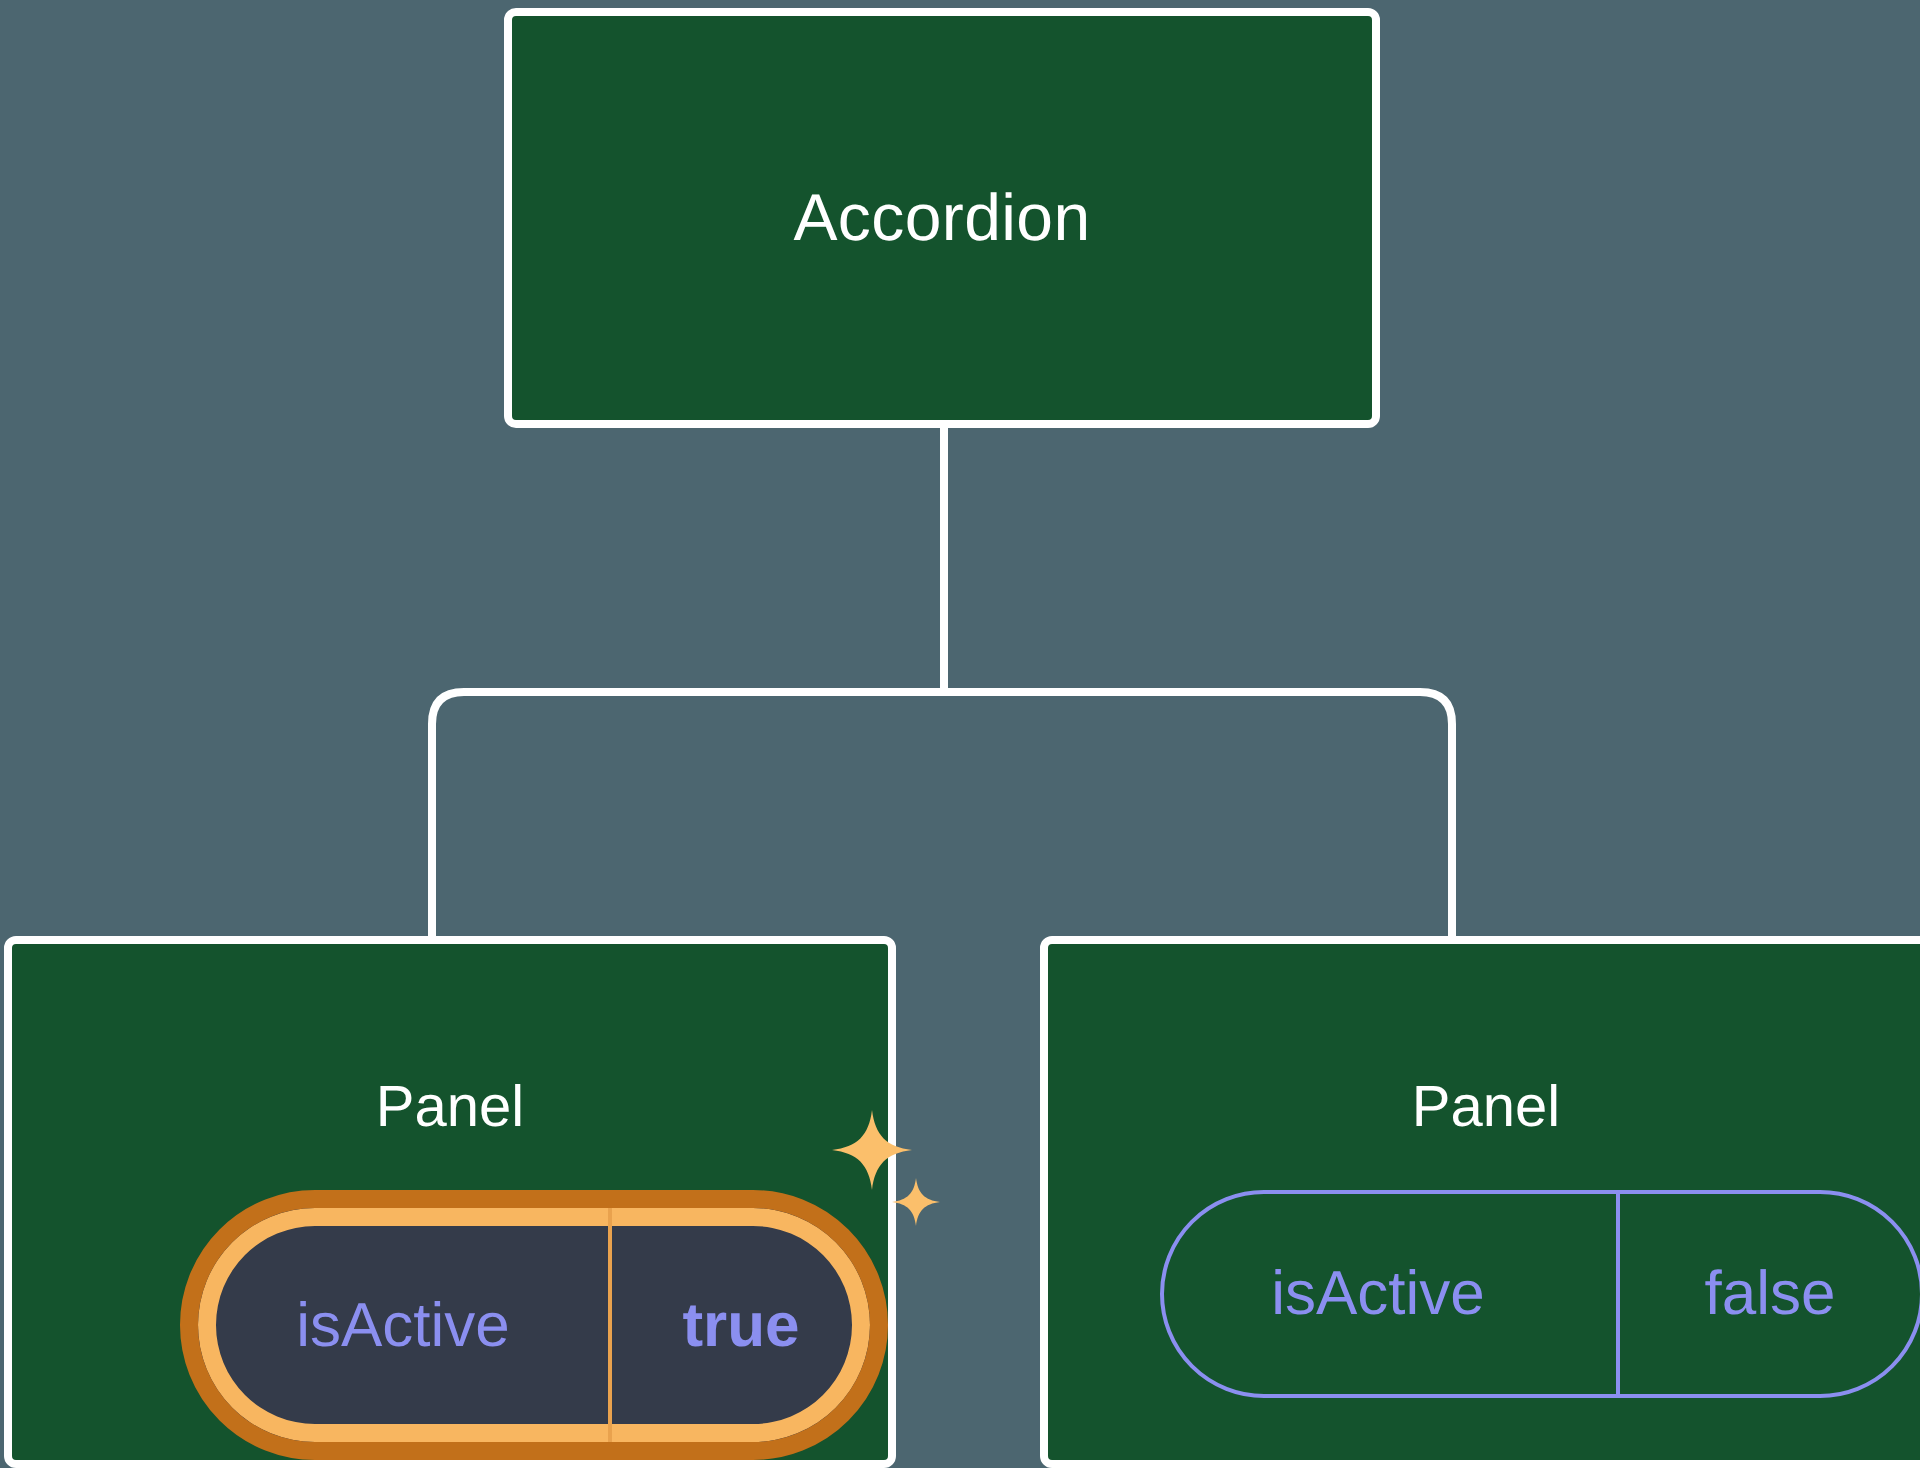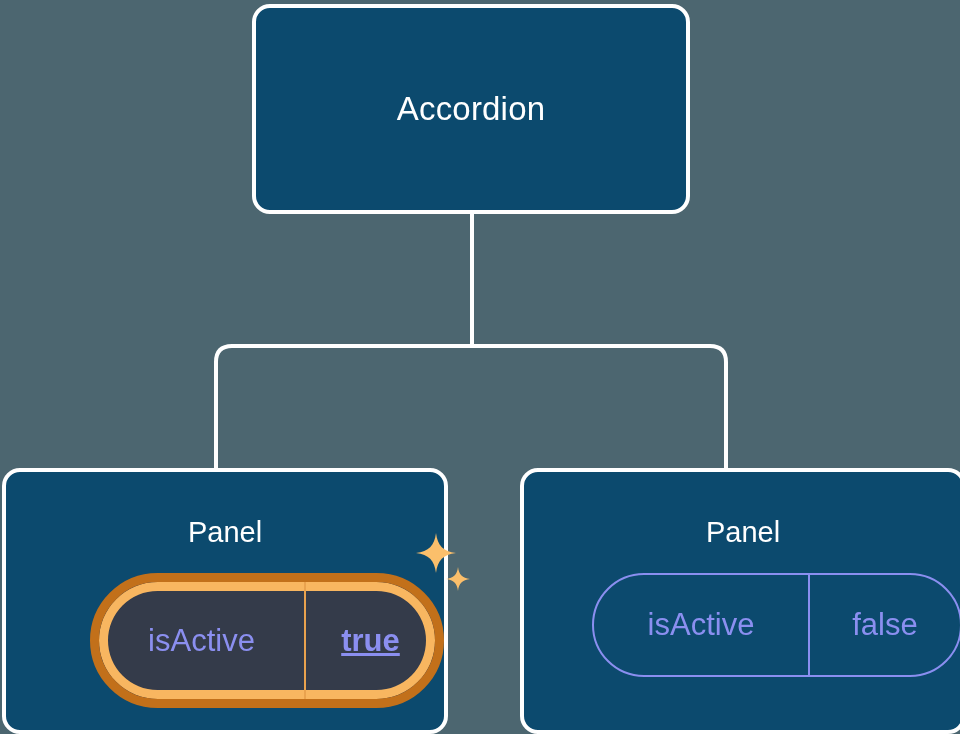--- a/index.html
+++ b/index.html
@@ -36,23 +36,23 @@
   .connector-path {
     fill: none;
     stroke: #ffffff;
     stroke-width: 4;
     stroke-linecap: butt;
   }
 
   
   .node-card {
     position: absolute;
-    background: #0c4a6e;
+    background: #14532d;
     border: 4px solid #ffffff;
-    border-radius: 18px;
+    border-radius: 6px;
     box-sizing: border-box;
   }
 
   .node-root {
     left: 252px;
     top: 4px;
     width: 438px;
     height: 210px;
     display: flex;
     align-items: center;
@@ -68,21 +68,21 @@
     font-size: 28px;
     font-weight: 400;
     text-align: center;
     white-space: nowrap;
   }
 
   .node-panel {
     width: 446px;
     height: 266px;
     top: 468px;
-    padding-top: 44px;
+    padding-top: 66px;
     box-sizing: border-box;
   }
   .node-panel-left  { left: 2px; }
   .node-panel-right { left: 520px; }
 
   .node-panel .node-title {
     font-size: 29px;
   }
 
   
@@ -117,20 +117,21 @@
   }
   .prop-pill.is-plain .pill-cell {
     color: #8b8ff0;
     font-size: 31px;
     font-weight: 400;
   }
   .prop-pill.is-plain .pill-key   { width: 214px; }
   .prop-pill.is-plain .pill-value {
     width: 152px;
     border-left: 2px solid #8b8ff0;
+    margin-left: 12px;
   }
 
   
   .prop-pill.is-highlight {
     height: 135px;
     border: 9px solid #c2701a;
     box-shadow: inset 0 0 0 9px #f8b660;
     background: #343b4a;
   }
   .prop-pill.is-highlight .pill-cell {
@@ -138,21 +139,20 @@
     color: #8b8ff0;
   }
   .prop-pill.is-highlight .pill-key {
     width: 205px;
     font-weight: 400;
   }
   .prop-pill.is-highlight .pill-value {
     width: 131px;
     font-weight: 700;
     border-left: 2px solid #e9a24e;
-    text-decoration: underline;
   }
 
   
   .sparkles {
     position: absolute;
     right: -36px;
     top: -40px;
     width: 64px;
     height: 68px;
     pointer-events: none;

